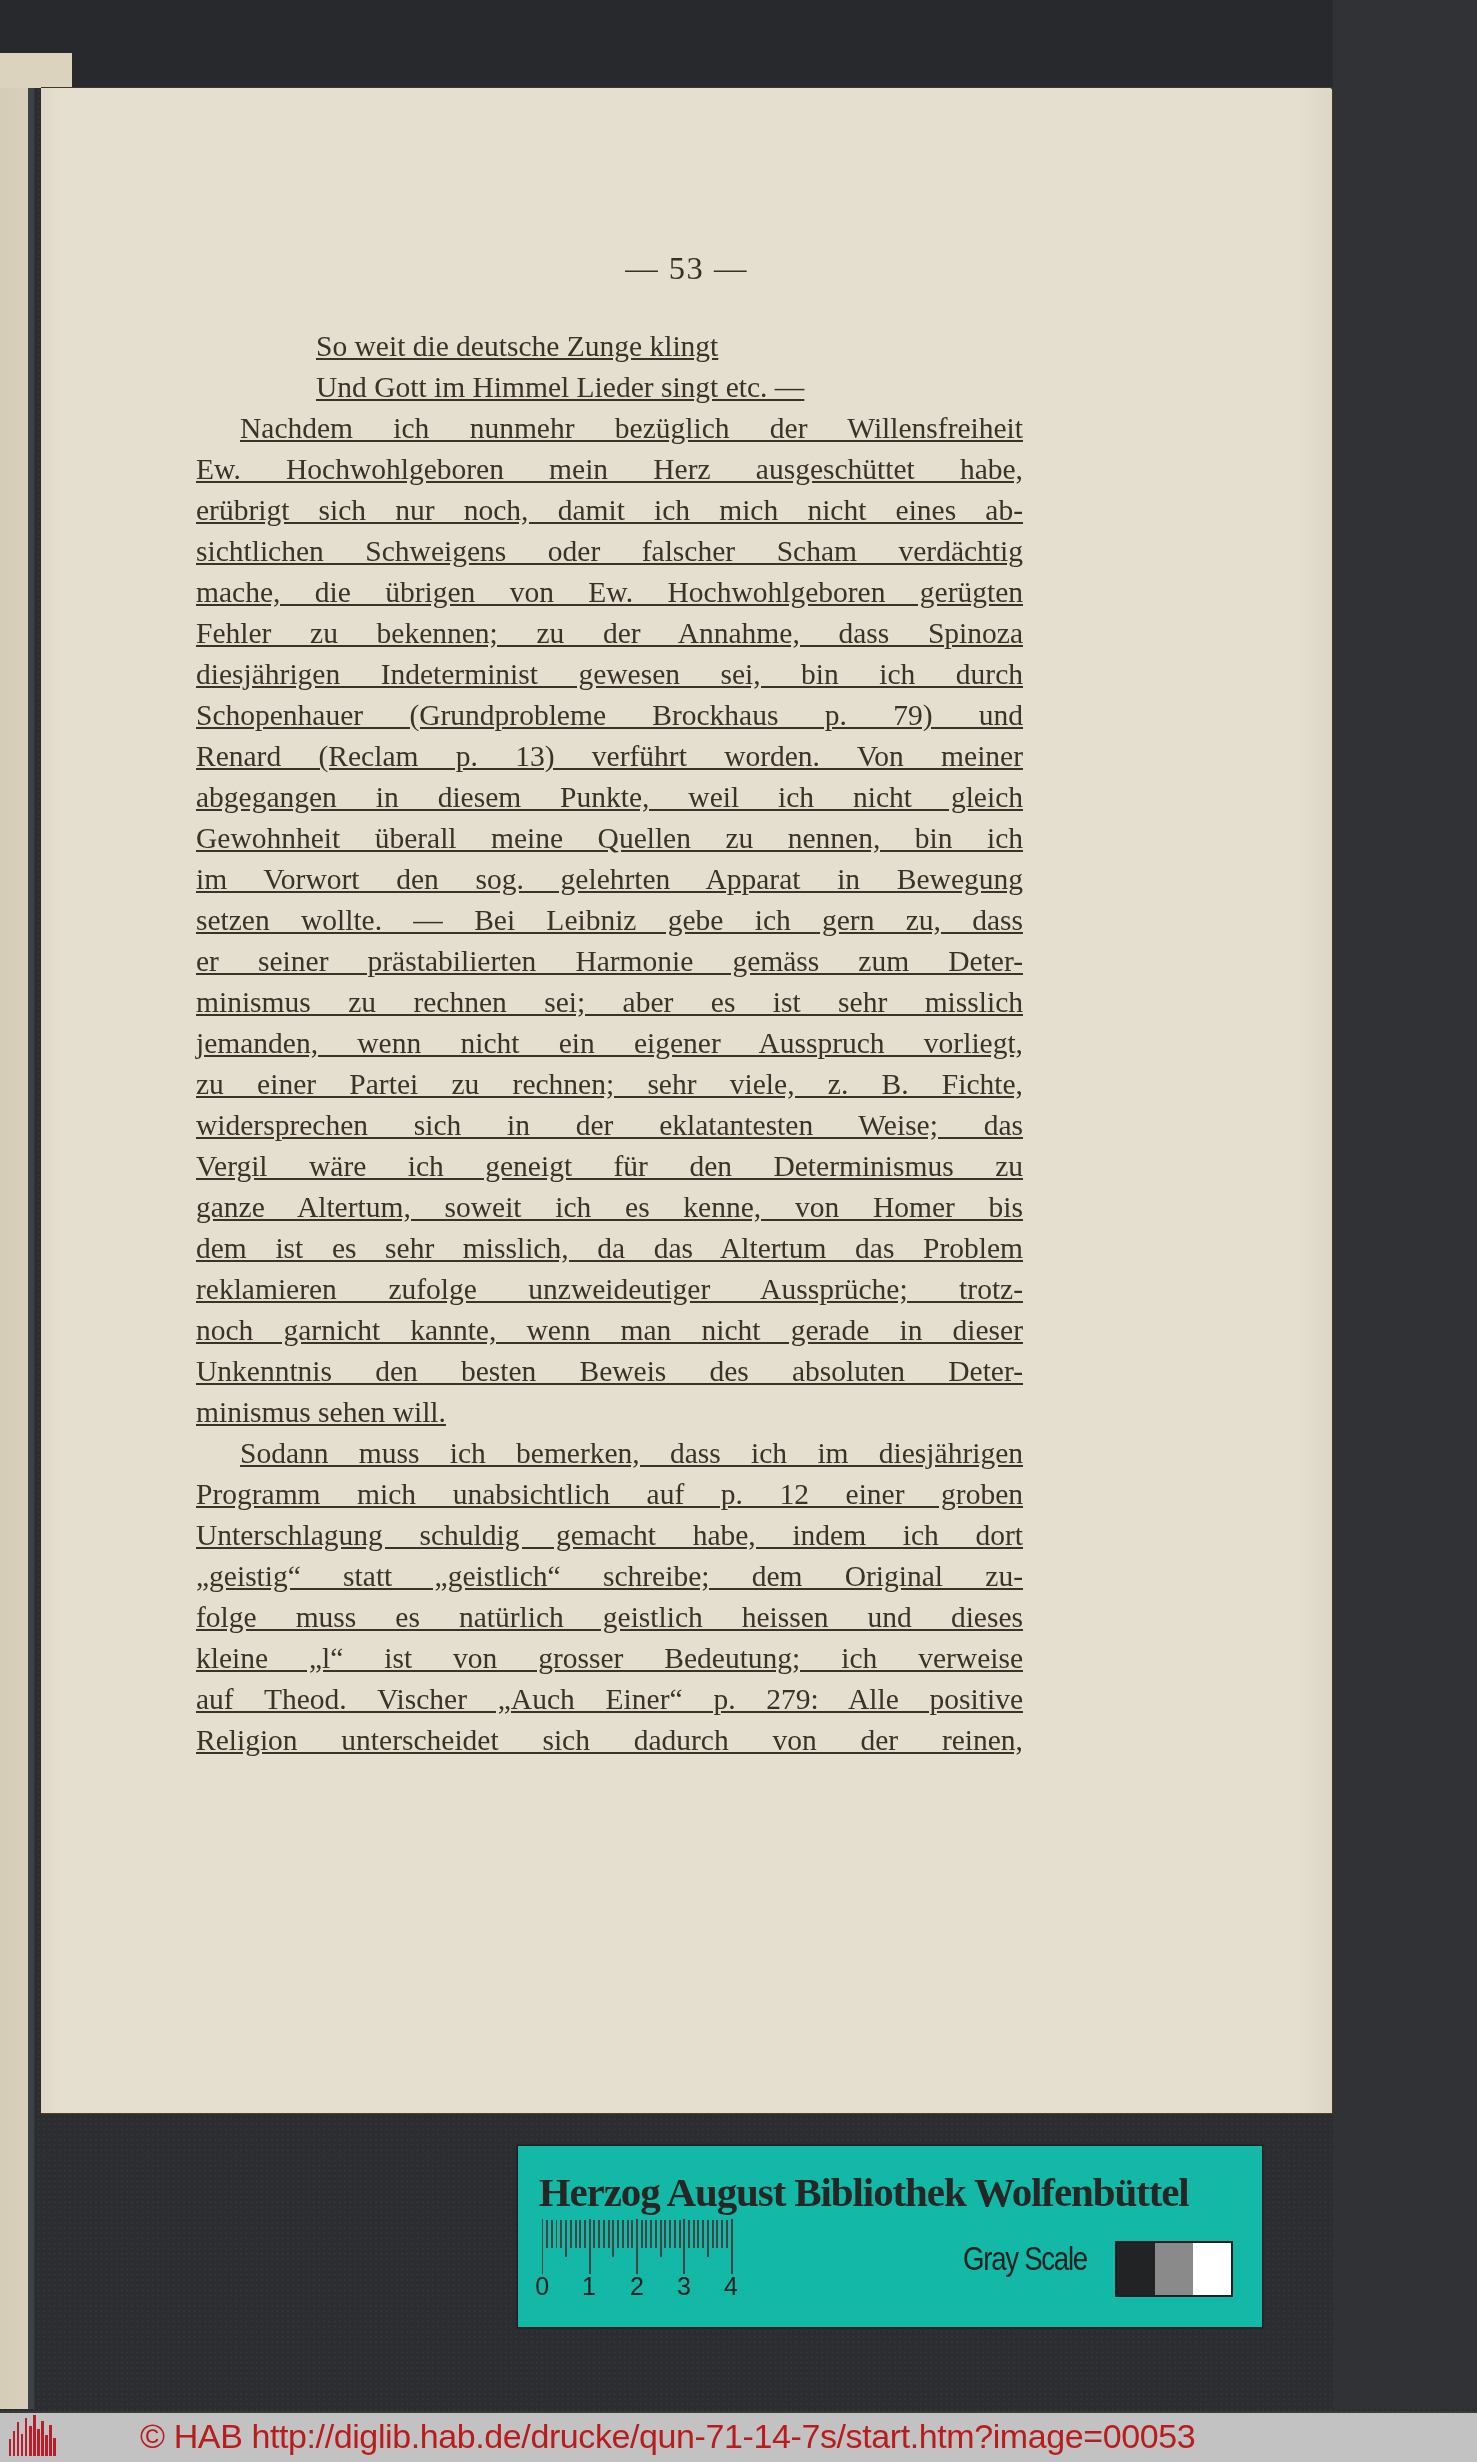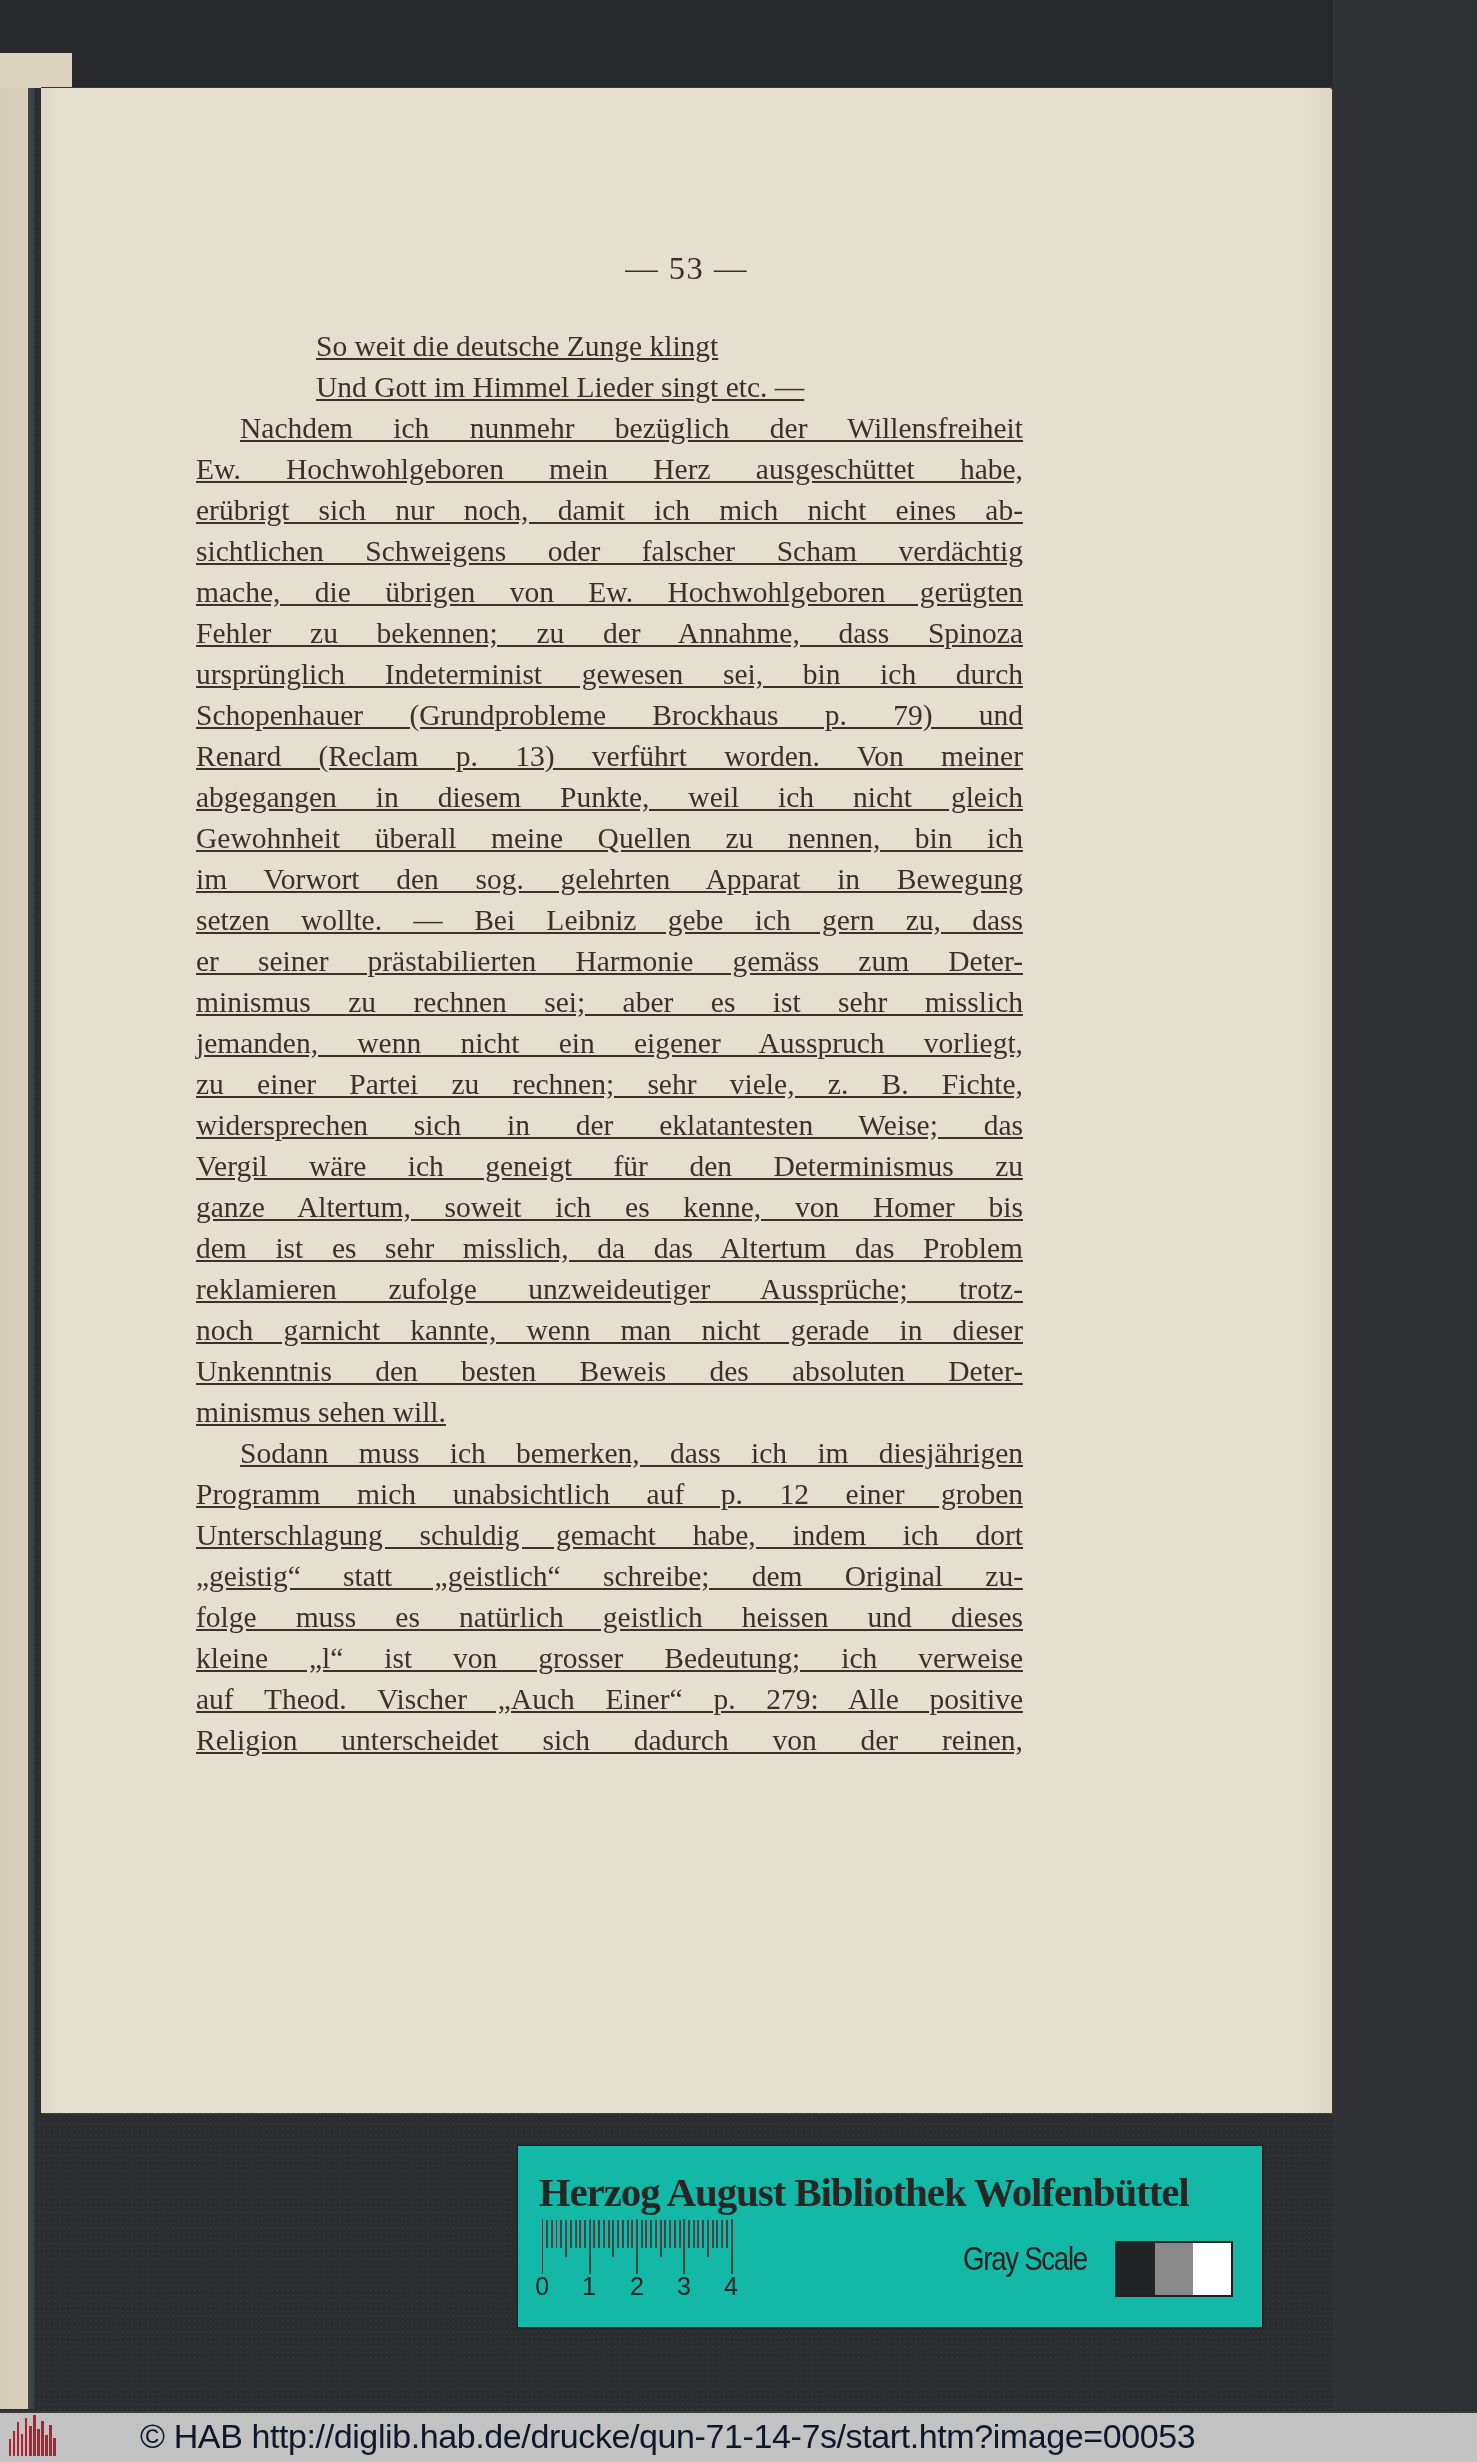--- a/index.html
+++ b/index.html
@@ -65,21 +65,21 @@
   }
   .gray-scale span { flex: 1; }
   .bottom-bar {
     position: absolute; left: 0; top: 2411px; width: 1477px; height: 52px; background: #c2c2c2;
     border-top: 2.2px solid #3a3a3a; box-sizing: border-box;
   }
   .logo { position: absolute; left: 4.4px; top: 4.4px; width: 58px; height: 44px; }
   .logo i { position: absolute; bottom: 5.9px; width: 2.2px; background: #b5202c; display: block; }
   .url {
     position: absolute; left: 140px; top: 4.4px; font-family: "Liberation Sans", sans-serif;
-    font-size: 34px; color: #0f172a; white-space: nowrap; letter-spacing: -0.4px;
+    font-size: 34px; color: #b91c1c; white-space: nowrap; letter-spacing: -0.4px;
   }
   .wdb {
     position: absolute; left: 1511px; top: 19px; font-family: "Liberation Sans", sans-serif;
     font-size: 8.9px; color: #333; letter-spacing: 1.5px;
   }
 </style>
 </head>
 <body>
 
 <div class="top-dark"></div>
@@ -91,21 +91,21 @@
   <div class="page-number">— 53 —</div>
   <div class="text-block" id="text-block">
       <span class="line verse1">So weit die deutsche Zunge klingt</span>
       <span class="line verse2">Und Gott im Himmel Lieder singt etc. —</span>
       <span class="line indent">Nachdem ich nunmehr bezüglich der Willensfreiheit</span>
       <span class="line">Ew. Hochwohlgeboren mein Herz ausgeschüttet habe,</span>
       <span class="line">erübrigt sich nur noch, damit ich mich nicht eines ab-</span>
       <span class="line">sichtlichen Schweigens oder falscher Scham verdächtig</span>
       <span class="line">mache, die übrigen von Ew. Hochwohlgeboren gerügten</span>
       <span class="line">Fehler zu bekennen; zu der Annahme, dass Spinoza</span>
-      <span class="line">ursprünglich Indeterminist gewesen sei, bin ich durch</span>
+      <span class="line">diesjährigen Indeterminist gewesen sei, bin ich durch</span>
       <span class="line">Schopenhauer (Grundprobleme Brockhaus p. 79) und</span>
       <span class="line">Renard (Reclam p. 13) verführt worden. Von meiner</span>
       <span class="line">abgegangen in diesem Punkte, weil ich nicht gleich</span>
       <span class="line">Gewohnheit überall meine Quellen zu nennen, bin ich</span>
       <span class="line">im Vorwort den sog. gelehrten Apparat in Bewegung</span>
       <span class="line">setzen wollte. — Bei Leibniz gebe ich gern zu, dass</span>
       <span class="line">er seiner prästabilierten Harmonie gemäss zum Deter-</span>
       <span class="line">minismus zu rechnen sei; aber es ist sehr misslich</span>
       <span class="line">jemanden, wenn nicht ein eigener Ausspruch vorliegt,</span>
       <span class="line">zu einer Partei zu rechnen; sehr viele, z. B. Fichte,</span>

